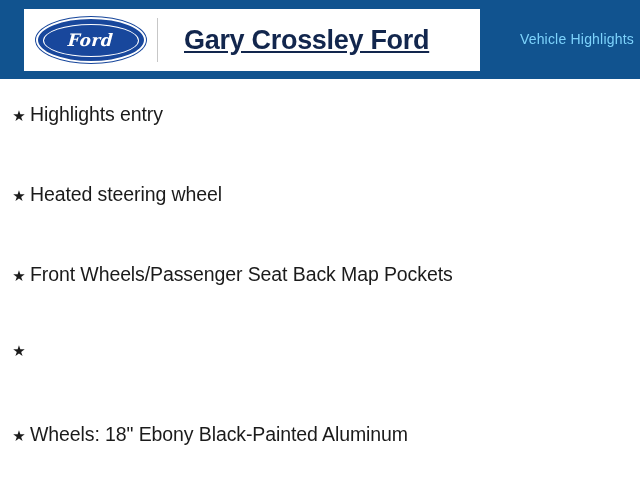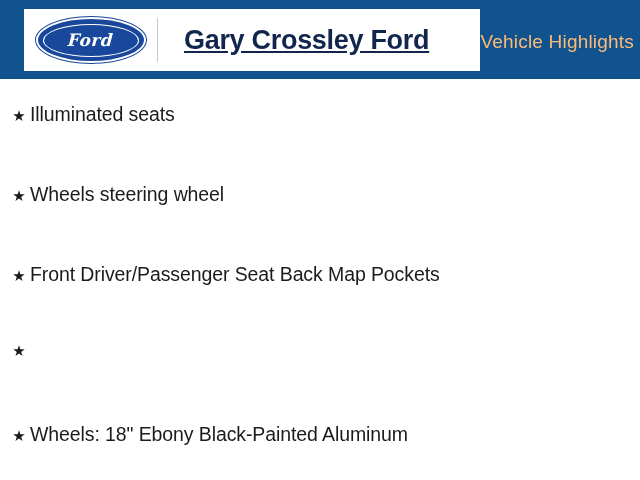--- a/index.html
+++ b/index.html
@@ -84,22 +84,22 @@
     font-size: 27px;
     font-weight: bold;
     letter-spacing: -0.3px;
     white-space: nowrap;
     text-decoration: underline;
   }
   .highlights-label {
     position: absolute;
     right: 6px;
     top: 31px;
-    color: #fdba74;
-    font-size: 19px;
+    color: #7dd3fc;
+    font-size: 14px;
     letter-spacing: 0.2px;
     white-space: nowrap;
   }
   
   .features {
     position: absolute;
     left: 0;
     top: 79px;
     width: 640px;
     padding-top: 24px;
@@ -146,31 +146,31 @@
       <div class="dealer-name">Gary Crossley Ford</div>
     </div>
 
     <div class="highlights-label">Vehicle Highlights</div>
   </div>
 
   <div class="features">
 
     <div class="feature-row">
       <span class="bullet-star">★</span>
-      <span class="feature-text">Illuminated seats</span>
+      <span class="feature-text">Highlights entry</span>
     </div>
 
     <div class="feature-row">
       <span class="bullet-star">★</span>
-      <span class="feature-text">Wheels steering wheel</span>
+      <span class="feature-text">Heated steering wheel</span>
     </div>
 
     <div class="feature-row">
       <span class="bullet-star">★</span>
-      <span class="feature-text">Front Driver/Passenger Seat Back Map Pockets</span>
+      <span class="feature-text">Front Wheels/Passenger Seat Back Map Pockets</span>
     </div>
 
     <div class="feature-row">
       <span class="bullet-star">★</span>
     </div>
 
     <div class="feature-row">
       <span class="bullet-star">★</span>
       <span class="feature-text">Wheels: 18" Ebony Black-Painted Aluminum</span>
     </div>

